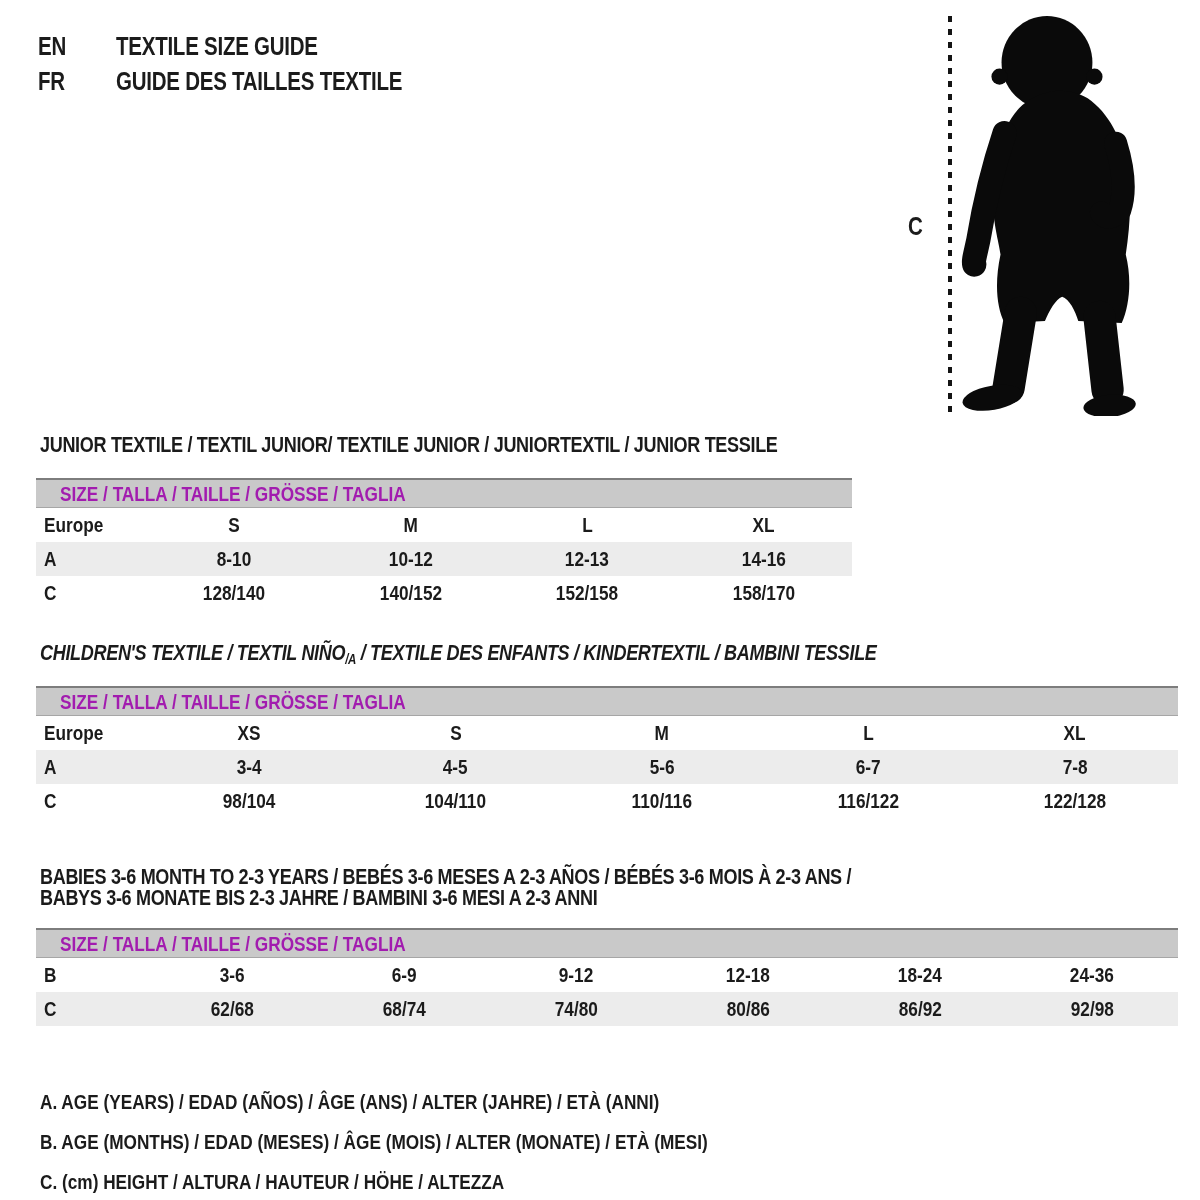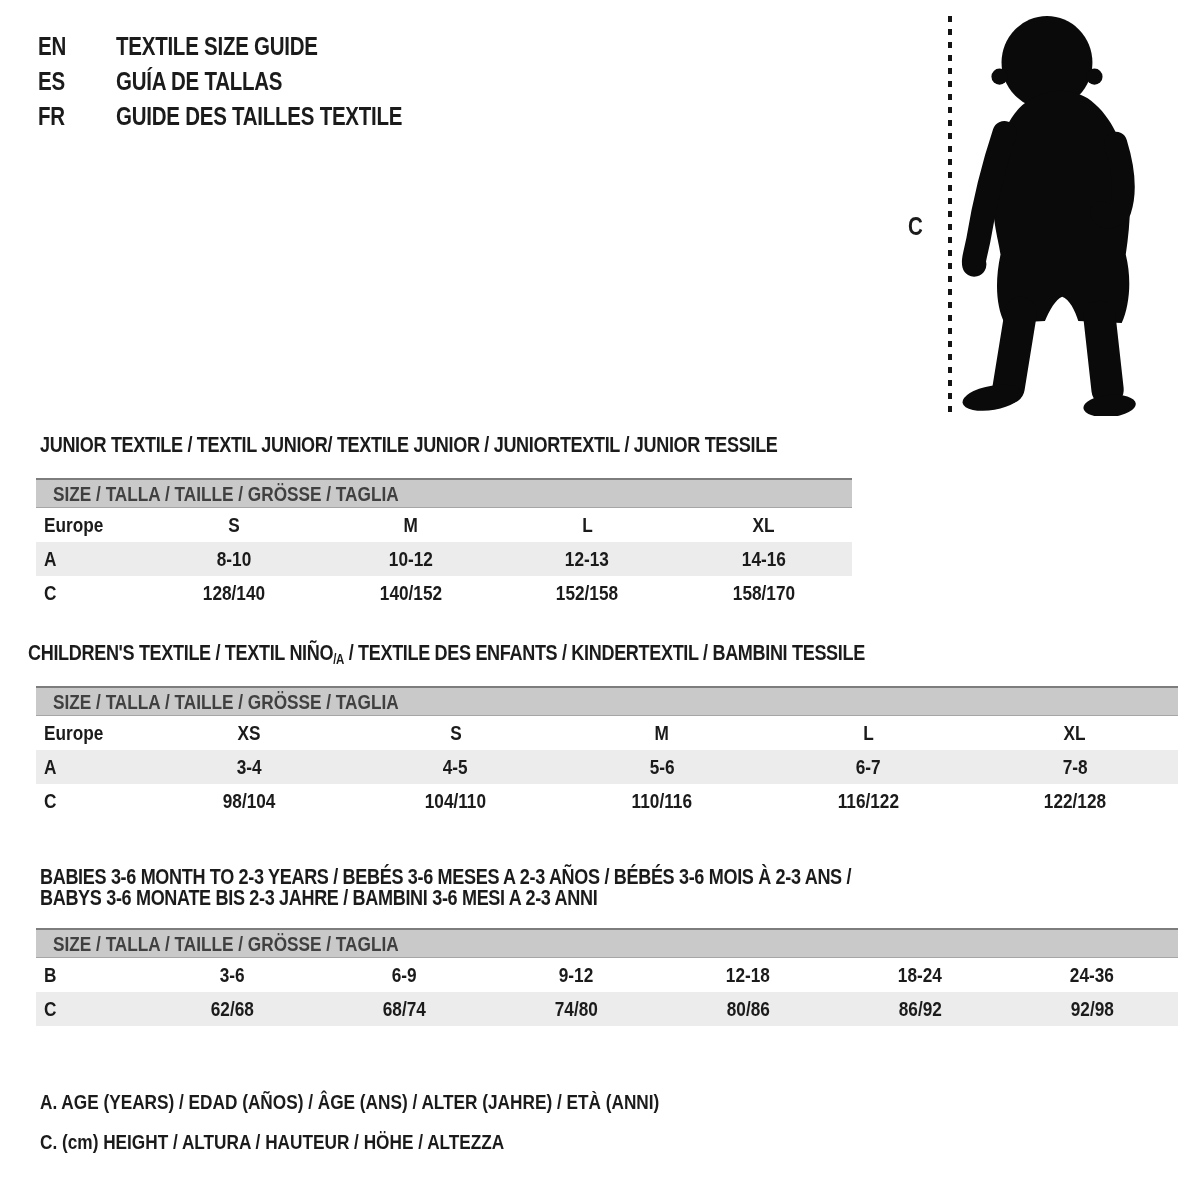--- a/index.html
+++ b/index.html
@@ -31,45 +31,41 @@
 
   
   .section-title { font-size:22px; letter-spacing:-0.4px; }
   .subscript { font-size:14px; vertical-align:-4px; }
 
   
   .size-table { background:#ffffff; }
   .size-bar {
     height:30px; background:#c9c9c9;
     border-top:2px solid #7d7d7d; border-bottom:1px solid #a6a6a6;
-    display:flex; align-items:center; padding-left:17px;
-    font-size:21px; color:#404040;
+    display:flex; align-items:center; padding-left:24px;
+    font-size:21px; color:#a21caf;
   }
   .trow { display:grid; height:34px; align-items:center; font-size:21px; }
   .t-junior   .trow { grid-template-columns:110px repeat(4,1fr); }
   .t-children .trow { grid-template-columns:110px repeat(5,1fr); }
   .t-babies   .trow { grid-template-columns:110px repeat(6,1fr); }
   .trow .rlabel { padding-left:8px; text-align:left; }
   .trow .cell   { text-align:center; }
   .shaded { background:#ececec; }
 
   
   .footnote-line { height:40px; display:flex; align-items:center; font-size:21px; }
 </style>
 </head>
 <body>
 
 <div class="abs lang-block">
   <div class="lang-row">
     <span class="lang-code"><span class="cx">EN</span></span>
     <span class="cx">TEXTILE SIZE GUIDE</span>
-  </div>
-  <div class="lang-row">
-    <span class="lang-code"><span class="cx">ES</span></span>
-    <span class="cx">GUÍA DE TALLAS</span>
   </div>
   <div class="lang-row">
     <span class="lang-code"><span class="cx">FR</span></span>
     <span class="cx">GUIDE DES TAILLES TEXTILE</span>
   </div>
 </div>
 
 <div class="abs measure-line"></div>
 <div class="abs measure-label"><span class="cx">C</span></div>
 <svg class="abs silhouette" width="182" height="404" viewBox="0 0 180 400" xmlns="http://www.w3.org/2000/svg">
@@ -127,21 +123,21 @@
   </div>
   <div class="trow">
     <span class="rlabel"><span class="cx">C</span></span>
     <span class="cell"><span class="cx-c">128/140</span></span>
     <span class="cell"><span class="cx-c">140/152</span></span>
     <span class="cell"><span class="cx-c">152/158</span></span>
     <span class="cell"><span class="cx-c">158/170</span></span>
   </div>
 </div>
 
-<div class="abs section-title" style="left:28px; top:640px;">
+<div class="abs section-title" style="left:40px; top:640px;font-style:italic;">
   <span class="cx"><span>CHILDREN'S TEXTILE / TEXTIL NIÑO</span><span class="subscript">/A</span><span> / TEXTILE DES ENFANTS / KINDERTEXTIL / BAMBINI TESSILE</span></span>
 </div>
 <div class="abs size-table t-children" style="left:36px; top:686px; width:1142px;">
   <div class="size-bar">
     <span class="cx">SIZE / TALLA / TAILLE / GRÖSSE / TAGLIA</span>
   </div>
   <div class="trow">
     <span class="rlabel"><span class="cx">Europe</span></span>
     <span class="cell"><span class="cx-c">XS</span></span>
     <span class="cell"><span class="cx-c">S</span></span>
@@ -195,15 +191,18 @@
     <span class="cell"><span class="cx-c">86/92</span></span>
     <span class="cell"><span class="cx-c">92/98</span></span>
   </div>
 </div>
 
 <div class="abs" style="left:40px; top:1082px;">
   <div class="footnote-line">
       <span class="cx">A. AGE (YEARS) / EDAD (AÑOS) / ÂGE (ANS) / ALTER (JAHRE) / ETÀ (ANNI)</span>
     </div>
   <div class="footnote-line">
+      <span class="cx">B. AGE (MONTHS) / EDAD (MESES) / ÂGE (MOIS) / ALTER (MONATE) / ETÀ (MESI)</span>
+    </div>
+  <div class="footnote-line">
       <span class="cx">C. (cm) HEIGHT / ALTURA / HAUTEUR / HÖHE / ALTEZZA</span>
     </div>
 </div>
 
 </body></html>

